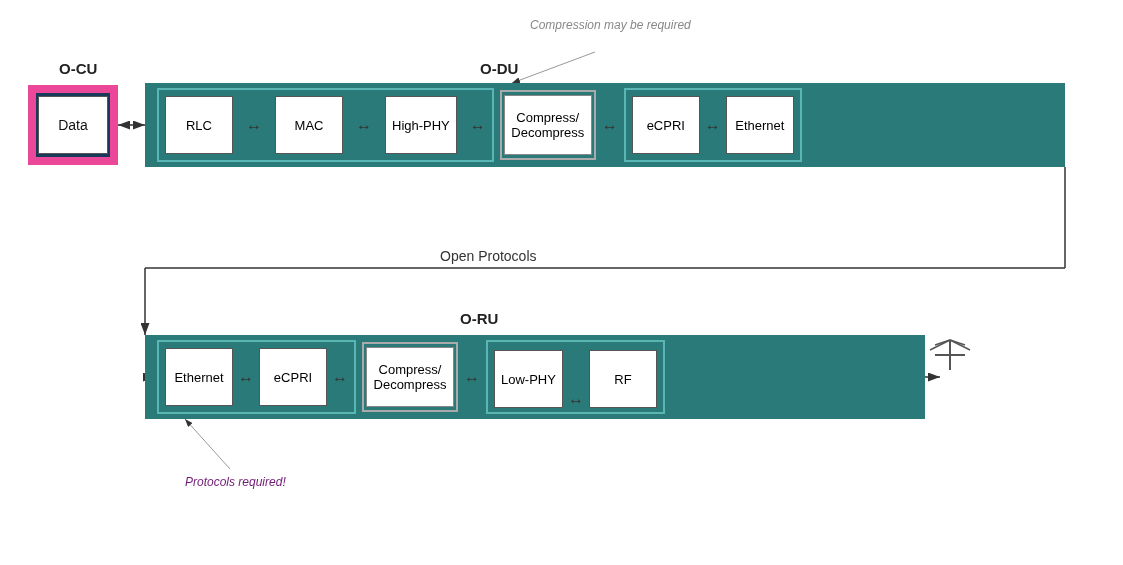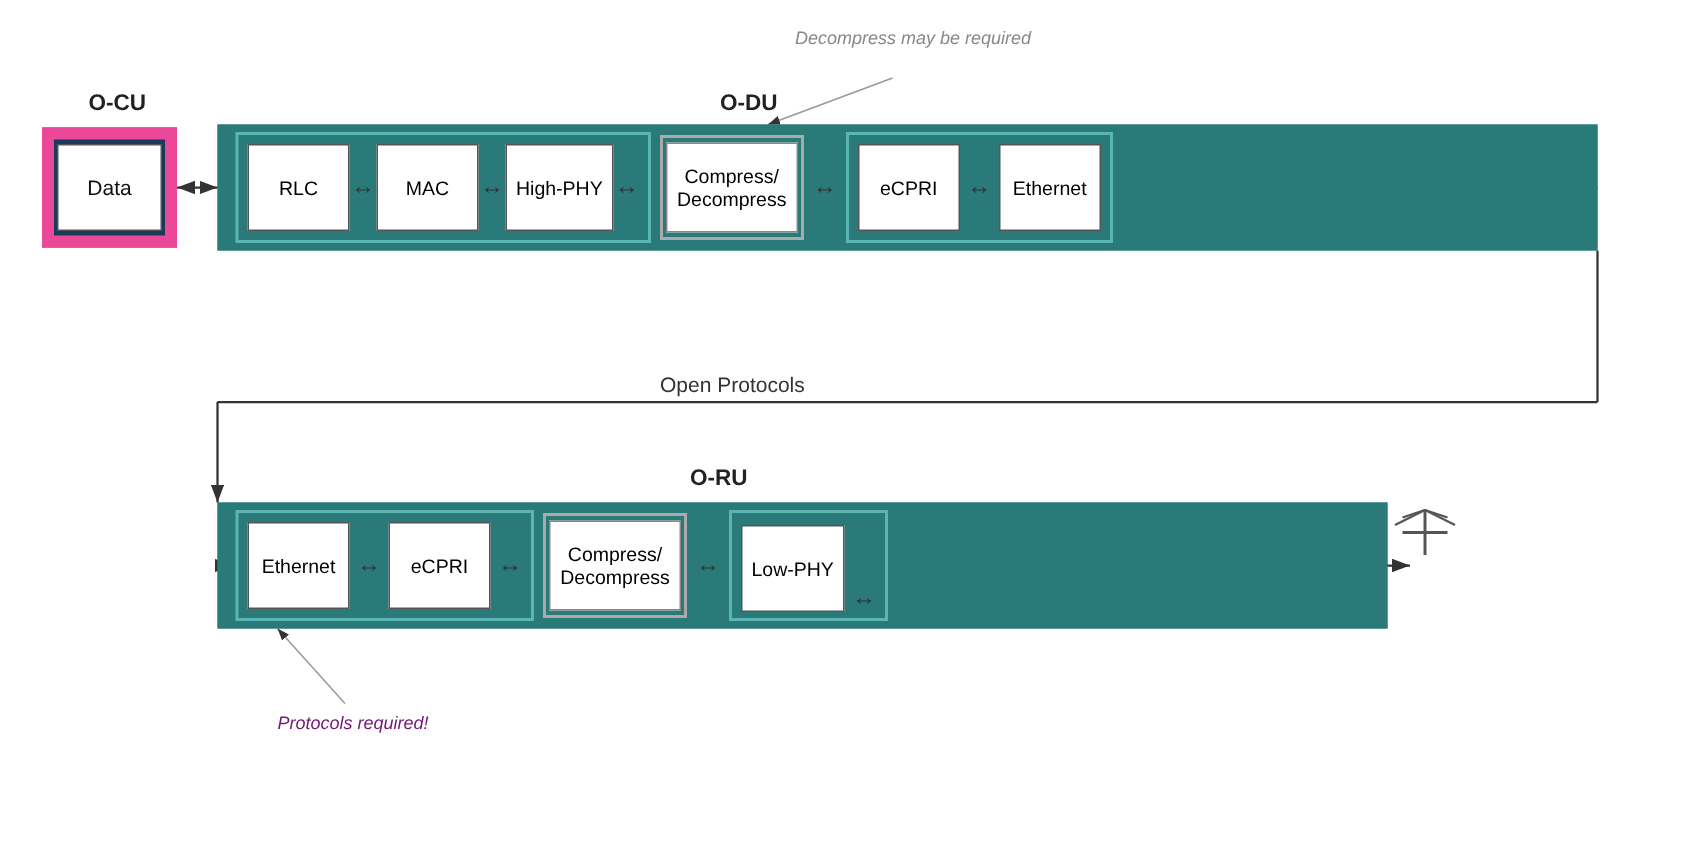--- a/index.html
+++ b/index.html
@@ -211,59 +211,60 @@
   <div class="ocu-label">O-CU</div>
 
   <div class="ocu-box">
     <div class="ocu-inner">Data</div>
   </div>
 
   <div class="odu-label">O-DU</div>
 
   <div class="odu-box">
 
-    <div style="display:flex;align-items:center;gap:1px;border:2px solid #5ab5b5;padding:4px 6px;height:74px;">
+    <div style="display:flex;align-items:center;gap:13px;border:2px solid #5ab5b5;padding:4px 6px;height:74px;">
       <div class="proto-block">RLC</div>
       <span class="arrow">↔</span>
       <div class="proto-block">MAC</div>
       <span class="arrow">↔</span>
       <div class="proto-block">High-PHY</div>
       <span class="arrow">↔</span>
     </div>
 
     <div style="border:2px solid #aaa;padding:2px;height:70px;display:flex;align-items:center;">
       <div style="border:1px solid #888;background:#fff;width:88px;height:60px;display:flex;align-items:center;justify-content:center;text-align:center;font-size:13px;padding:4px;">Compress/<br>Decompress</div>
     </div>
     <span class="arrow">↔</span>
     <div style="display:flex;align-items:center;gap:5px;border:2px solid #5ab5b5;padding:4px 6px;height:74px;">
       <div class="proto-block">eCPRI</div>
       <span class="arrow">↔</span>
       <div class="proto-block">Ethernet</div>
     </div>
   </div>
 
-  <div class="annotation-compress">Decompress may be required</div>
+  <div class="annotation-compress">Compression may be required</div>
 
   <div class="fronthaul-label">Open Protocols</div>
 
   <div class="oru-label">O-RU</div>
 
   <div class="oru-box">
     <div style="display:flex;align-items:center;gap:5px;border:2px solid #5ab5b5;padding:4px 6px;height:74px;">
       <div class="proto-block">Ethernet</div>
       <span class="arrow">↔</span>
       <div class="proto-block">eCPRI</div>
       <span class="arrow">↔</span>
     </div>
 
     <div style="border:2px solid #aaa;padding:2px;height:70px;display:flex;align-items:center;">
       <div style="border:1px solid #888;background:#fff;width:88px;height:60px;display:flex;align-items:center;justify-content:center;text-align:center;font-size:13px;padding:4px;">Compress/<br>Decompress</div>
     </div>
     <span class="arrow">↔</span>
     <div style="display:flex;align-items:flex-end;gap:5px;border:2px solid #5ab5b5;padding:4px 6px;height:74px;">
       <div class="proto-block">Low-PHY</div>
       <span class="arrow">↔</span>
+      <div class="proto-block">RF</div>
     </div>
   </div>
 
   <div class="annotation-protocols">Protocols required!</div>
 
 </div>
 
 </body></html>

